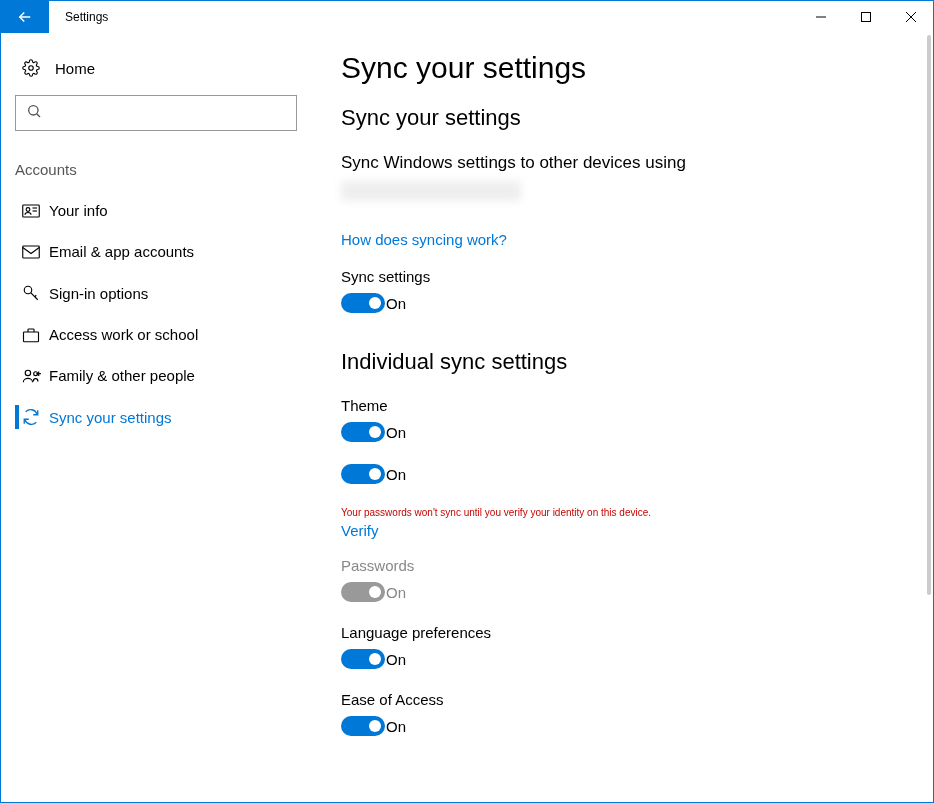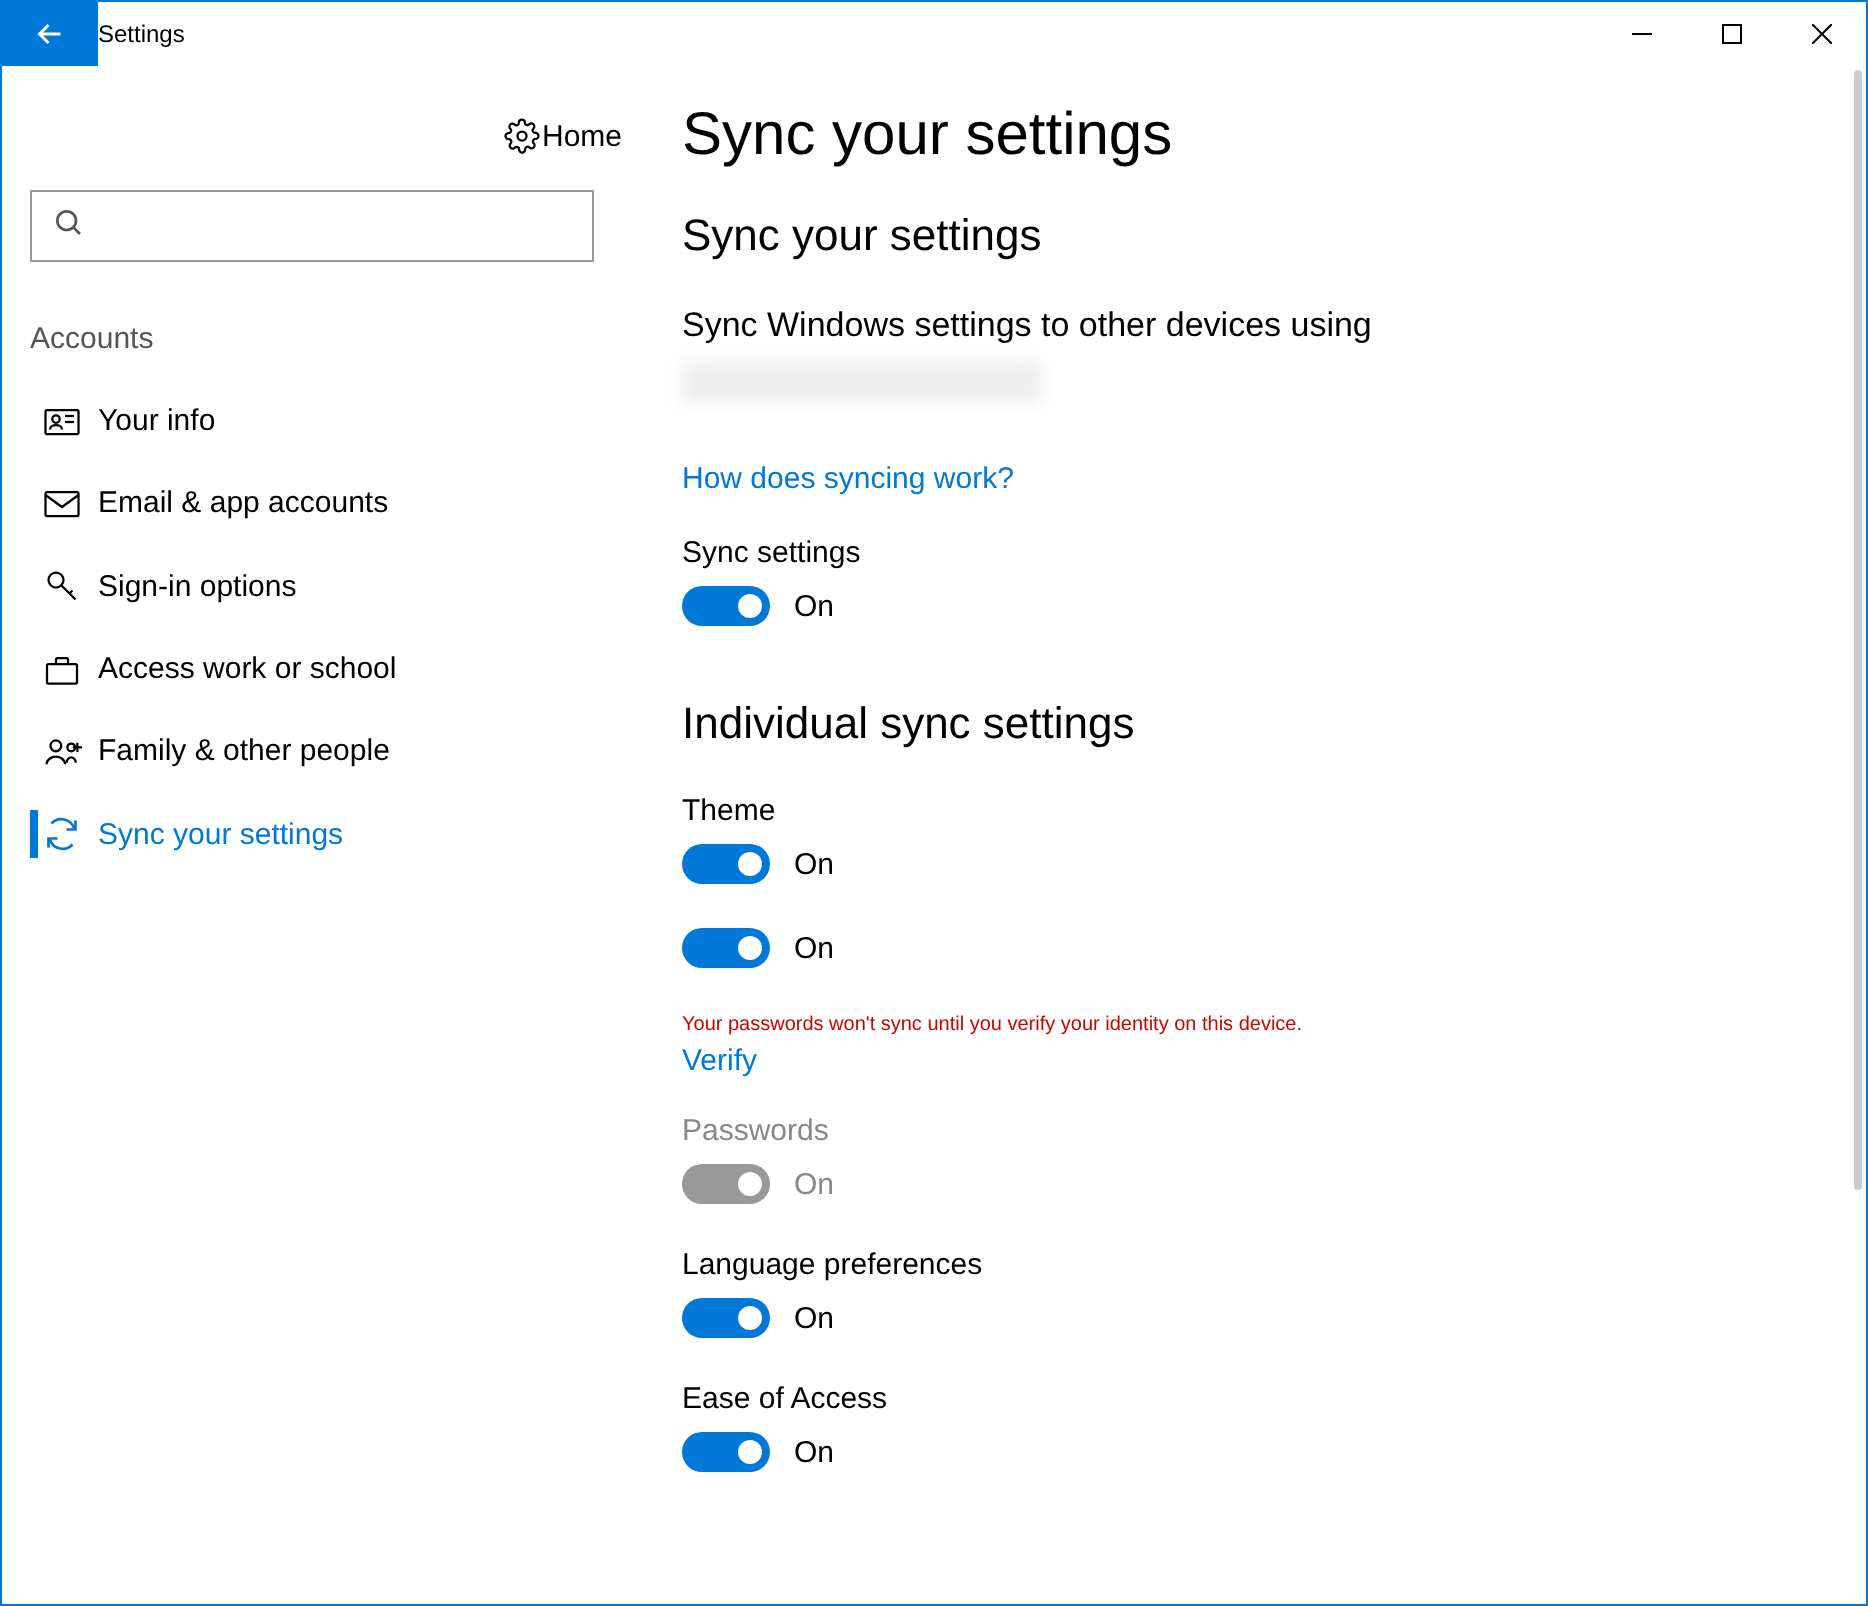--- a/index.html
+++ b/index.html
@@ -1,43 +1,43 @@
 <!DOCTYPE html>
 <html><head>
 <meta charset="utf-8">
 <style>
   * { box-sizing: border-box; }
   html, body { margin:0; padding:0; font-family: "Segoe UI", Arial, sans-serif; background:#fff; color:#000; }
   .window { width:934px; height:803px; border:1px solid #0078d7; position:relative; overflow:hidden; }
   .titlebar { height:32px; display:flex; align-items:stretch; background:#fff; }
   .back { width:48px; background:#0078d7; color:#fff; display:flex; align-items:center; justify-content:center; }
-  .title { flex:1; display:flex; align-items:center; padding-left:0; font-size:12px; }
+  .title { flex:1; display:flex; align-items:center; padding-left:16px; font-size:12px; }
   .winbtns { display:flex; }
   .winbtn { width:45px; display:flex; align-items:center; justify-content:center; color:#000; }
   .winbtn svg { width:10px; height:10px; }
   .body { display:flex; height:calc(100% - 32px); }
   .sidebar { width:310px; padding:18px 0 0 14px; }
-  .home { display:flex; align-items:center; padding:8px 0 18px 6px; font-size:15px;justify-content:flex-end; }
+  .home { display:flex; align-items:center; gap:14px; padding:8px 0 18px 6px; font-size:15px; }
   .search { margin:0 14px 30px 0; }
   .search-box { border:1px solid #999; height:36px; display:flex; align-items:center; padding:0 10px; }
   .search-box input { flex:1; border:none; outline:none; font-size:15px; background:transparent; }
   .section-header { font-size:15px; color:#555; padding:0 0 12px 0; }
   .navitem { display:flex; align-items:center; gap:8px; padding:12px 0 12px 6px; font-size:15px; cursor:default; }
   .navitem.active { color:#0078d7; }
   .navitem.active .navborder { position:absolute; left:0; width:4px; height:24px; background:#0078d7; }
   .navicon { width:20px; display:flex; justify-content:center; }
   .content { flex:1; padding:18px 20px 0 30px; overflow-y:auto; }
   h1 { font-weight:300; font-size:30px; margin:0 0 20px 0; }
   h2 { font-weight:400; font-size:22px; margin:0 0 22px 0; }
   .desc { font-size:17px; margin-bottom:8px; }
   .blurred { width:180px; height:20px; background:#eee; filter:blur(4px); margin-bottom:30px; border-radius:3px; }
   .link { color:#0078d7; font-size:15px; cursor:pointer; margin-bottom:20px; display:inline-block; }
   .setting { margin-bottom:22px; }
   .setting-label { font-size:15px; margin-bottom:8px; }
-  .toggle-row { display:flex; align-items:center; gap:12px; }
+  .toggle-row { display:flex; align-items:center; gap:1px; }
   .toggle { width:44px; height:20px; border-radius:10px; position:relative; cursor:pointer; }
   .toggle .knob { width:12px; height:12px; border-radius:50%; background:#fff; position:absolute; top:4px; }
   .toggle.on { background:#0078d7; }
   .toggle.on .knob { right:4px; }
   .toggle.disabled { background:#999; cursor:default; }
   .toggle.disabled .knob { right:4px; }
   .toggle-state { font-size:15px; }
   .disabled-label { color:#888; }
   .warning { color:#c50500; font-size:10px; line-height:1.4; margin-bottom:2px; max-width:420px; }
   .scrollbar-thumb { position:absolute; right:2px; top:34px; width:4px; height:560px; background:#ccc; border-radius:2px; }

